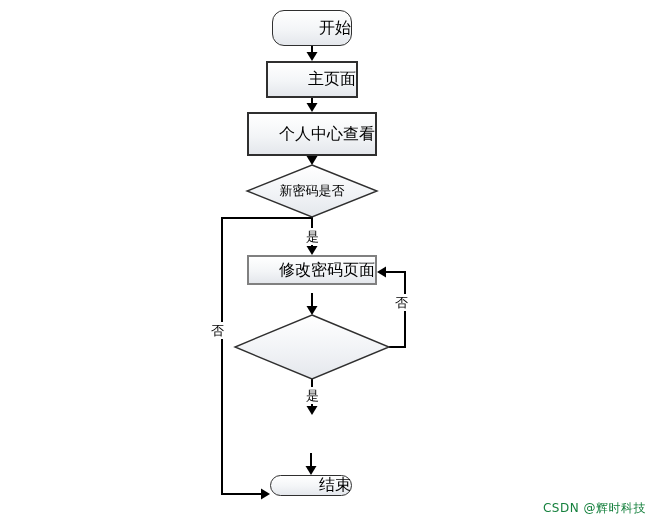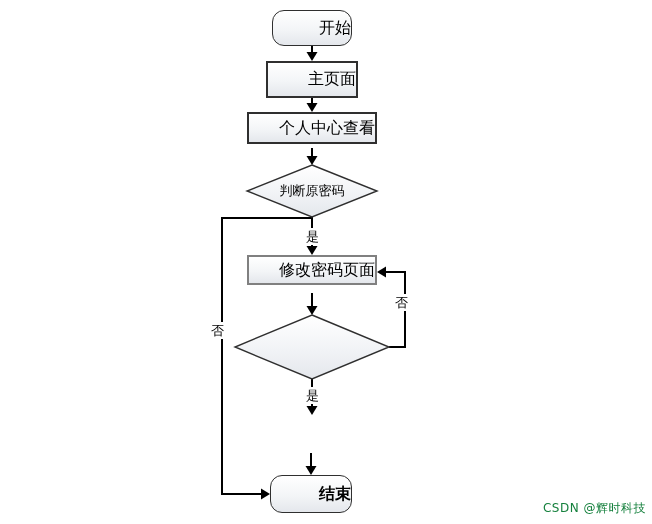--- a/index.html
+++ b/index.html
@@ -21,24 +21,24 @@
     font-size: 16px;
     color: #000000;
     background: linear-gradient(180deg, #ffffff 0%, #f3f5f7 55%, #e4e7ec 100%);
     border: 2px solid #2f2f2f;
     text-align: center;
     white-space: nowrap;
   }
   .stadium { border-radius: 12px; border-width: 1.5px; }
   .node-start   { left: 272px; top: 10px;  width: 80px;  height: 36px; }
   .node-main    { left: 266px; top: 61px;  width: 92px;  height: 37px; }
-  .node-personal{ left: 247px; top: 112px; width: 130px; height: 32px; }
+  .node-personal{ left: 247px; top: 112px; width: 130px; height: 44px; }
   .node-modify  { left: 247px; top: 255px; width: 130px; height: 30px; border-color: #808080; }
   .node-save    { left: 275px; top: 415px; width: 72px;  height: 38px; }
-  .node-end     { left: 270px; top: 475px; width: 82px;  height: 38px; font-weight: bold; }
+  .node-end     { left: 270px; top: 475px; width: 82px;  height: 21px; }
   .diamond-label {
     position: absolute;
     display: flex;
     flex-direction: column;
     align-items: center;
     justify-content: center;
     font-size: 13px;
     line-height: 16px;
     color: #000000;
     text-align: center;
@@ -119,21 +119,21 @@
 
   <div class="node node-main">
     <span>主页面</span>
   </div>
 
   <div class="node node-personal">
     <span>个人中心查看</span>
   </div>
 
   <div class="diamond-label dlabel1">
-    <span>判断原密码</span>
+    <span>新密码是否</span>
   </div>
 
   <div class="node node-modify">
     <span>修改密码页面</span>
   </div>
 
 
 
   <div class="node stadium node-end">
     <span>结束</span>

